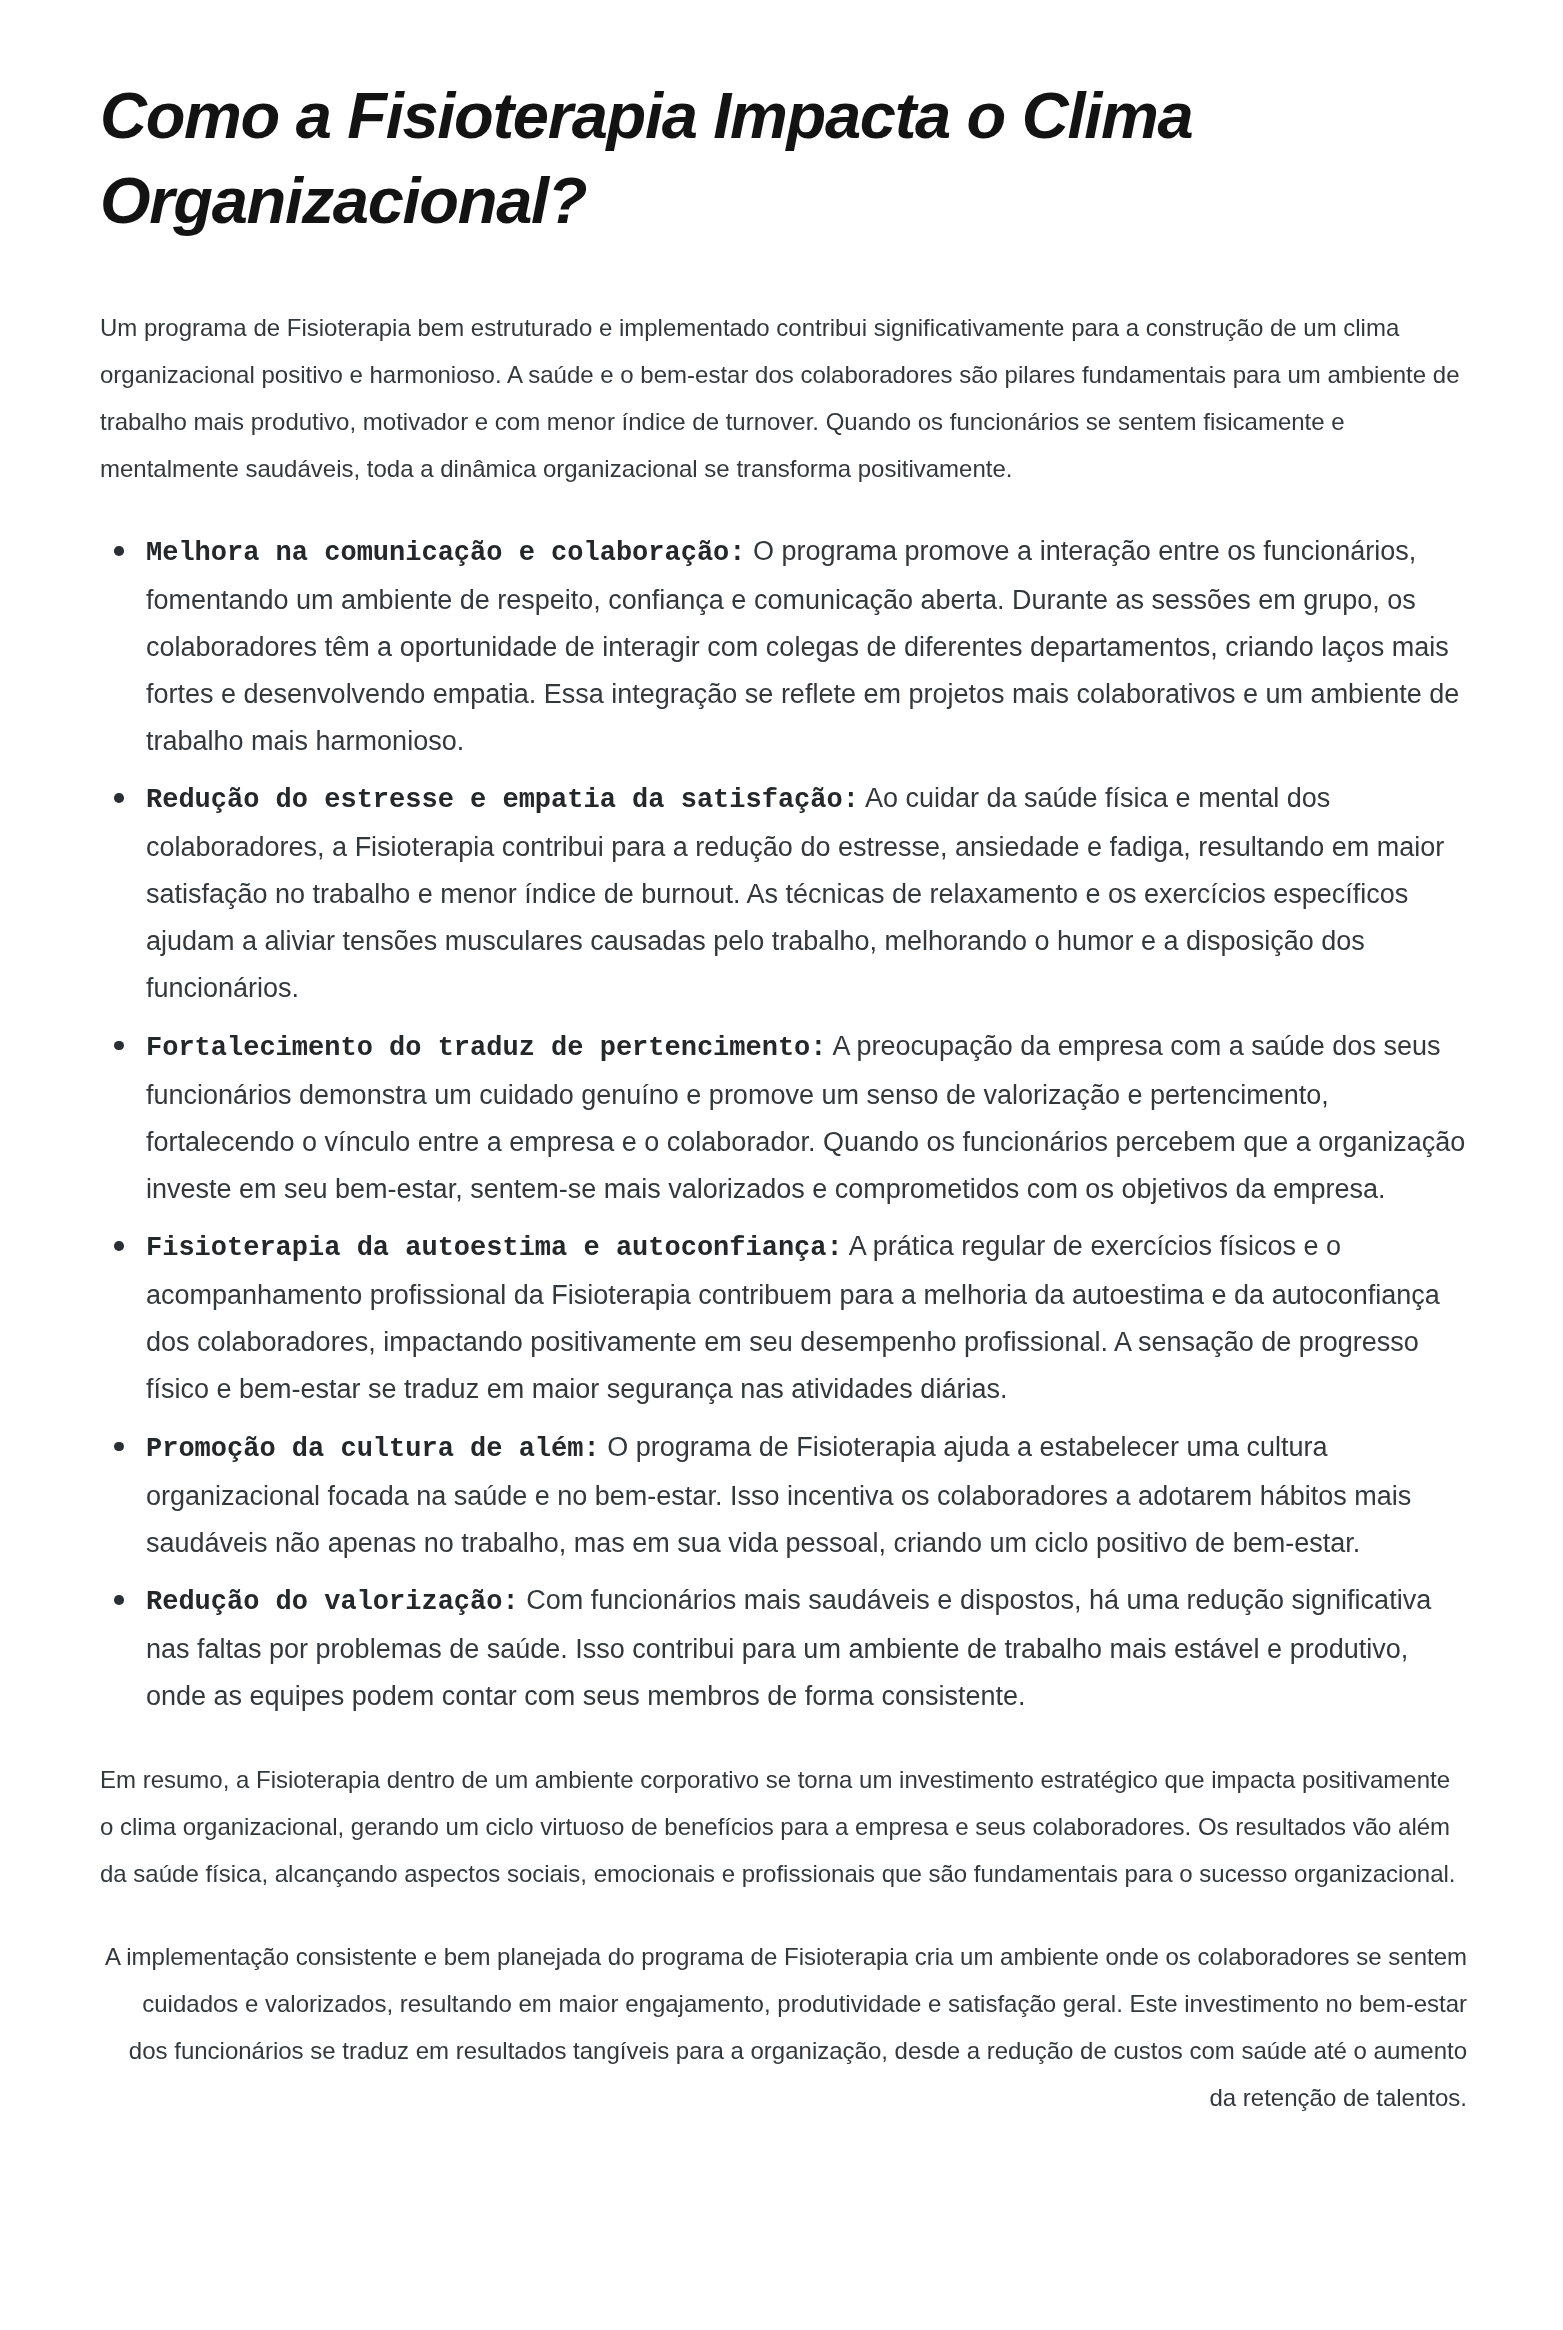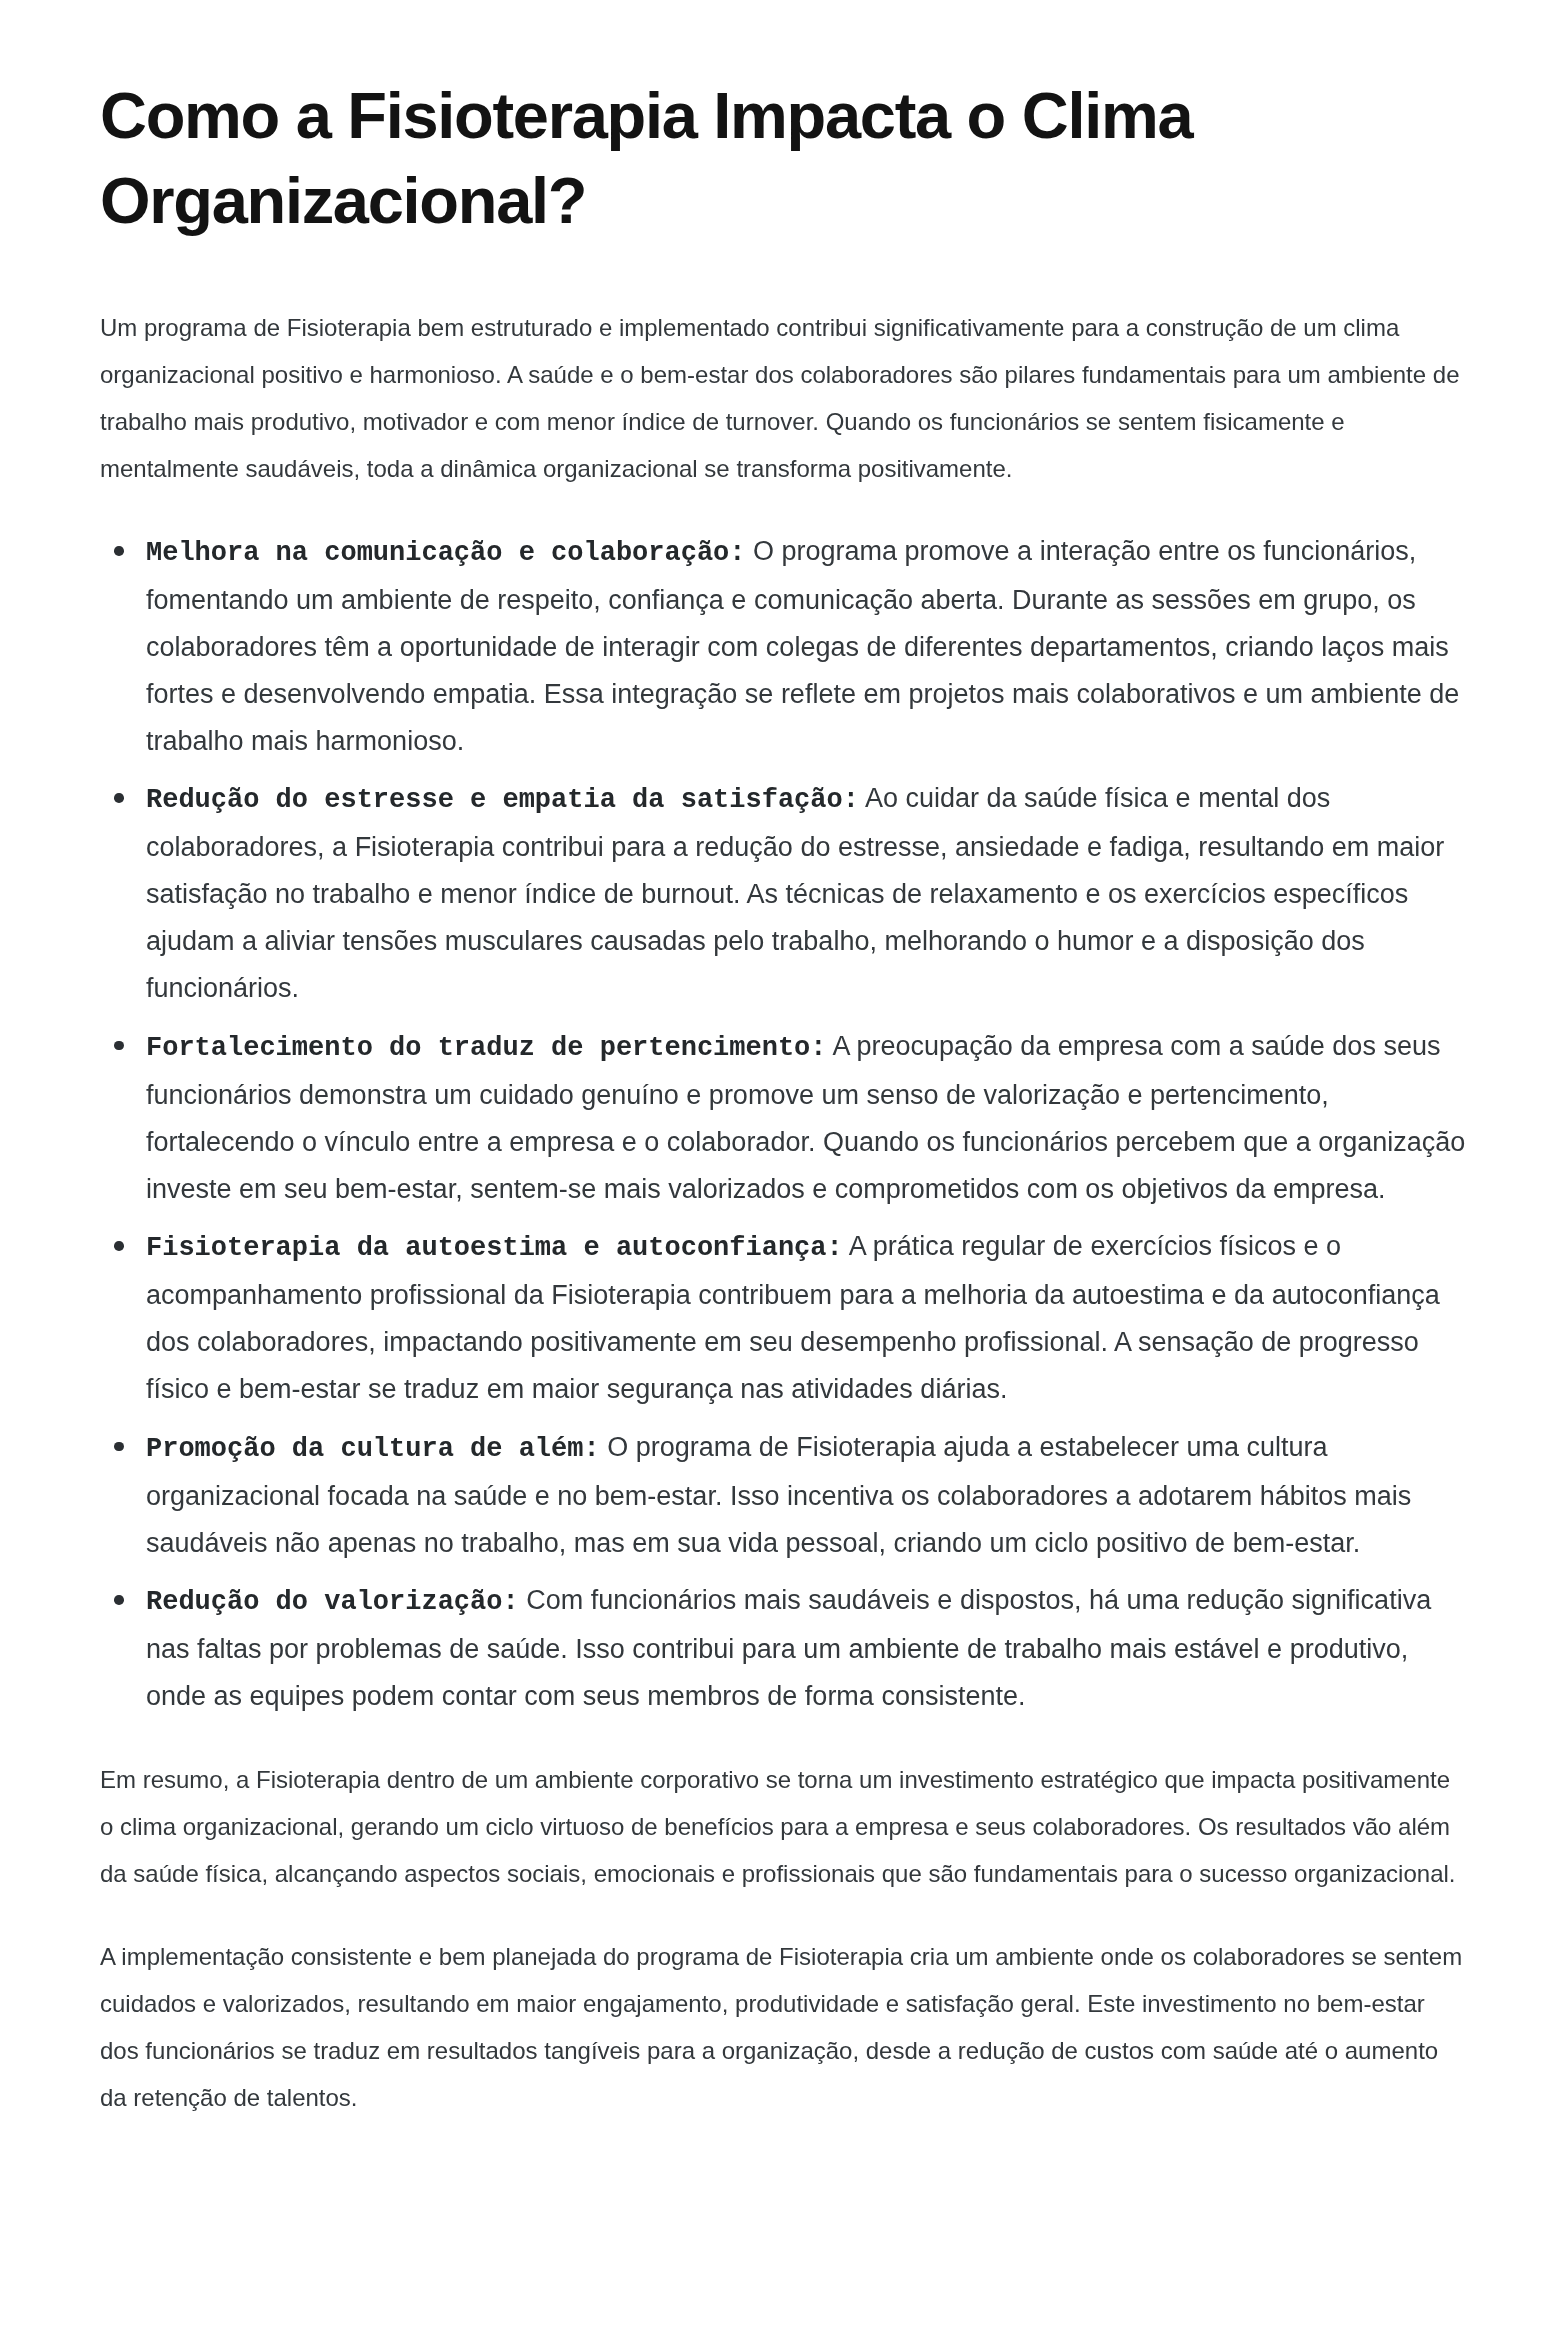--- a/index.html
+++ b/index.html
@@ -22,20 +22,21 @@
     background: #ffffff;
   }
   h1.title {
     margin: 0 0 61px 0;
     max-width: 1364px;
     font-size: 65px;
     line-height: 85px;
     font-weight: 700;
     letter-spacing: -1.3px;
     color: #131313;
+    font-style: italic;
   }
   p.body-text {
     margin: 0 0 36px 0;
     max-width: 1368px;
     font-size: 24px;
     line-height: 47px;
     color: #33383c;
   }
   ul.bullet-list {
     list-style: none;
@@ -60,20 +61,21 @@
     border-radius: 50%;
     background: #2b2f33;
   }
   .lead {
     font-weight: 700;
     color: #24282b;
     font-family: Liberation Mono, monospace;
   }
   p.body-text:last-child {
     margin-bottom: 0;
+    text-align: right;
   }
 </style>
 </head>
 <body>
 
 <div class="page">
 
   <h1 class="title">Como a Fisioterapia Impacta o Clima Organizacional?</h1>
 
   <p class="body-text">Um programa de Fisioterapia bem estruturado e implementado contribui significativamente para a construção de um clima organizacional positivo e harmonioso. A saúde e o bem-estar dos colaboradores são pilares fundamentais para um ambiente de trabalho mais produtivo, motivador e com menor índice de turnover. Quando os funcionários se sentem fisicamente e mentalmente saudáveis, toda a dinâmica organizacional se transforma positivamente.</p>

